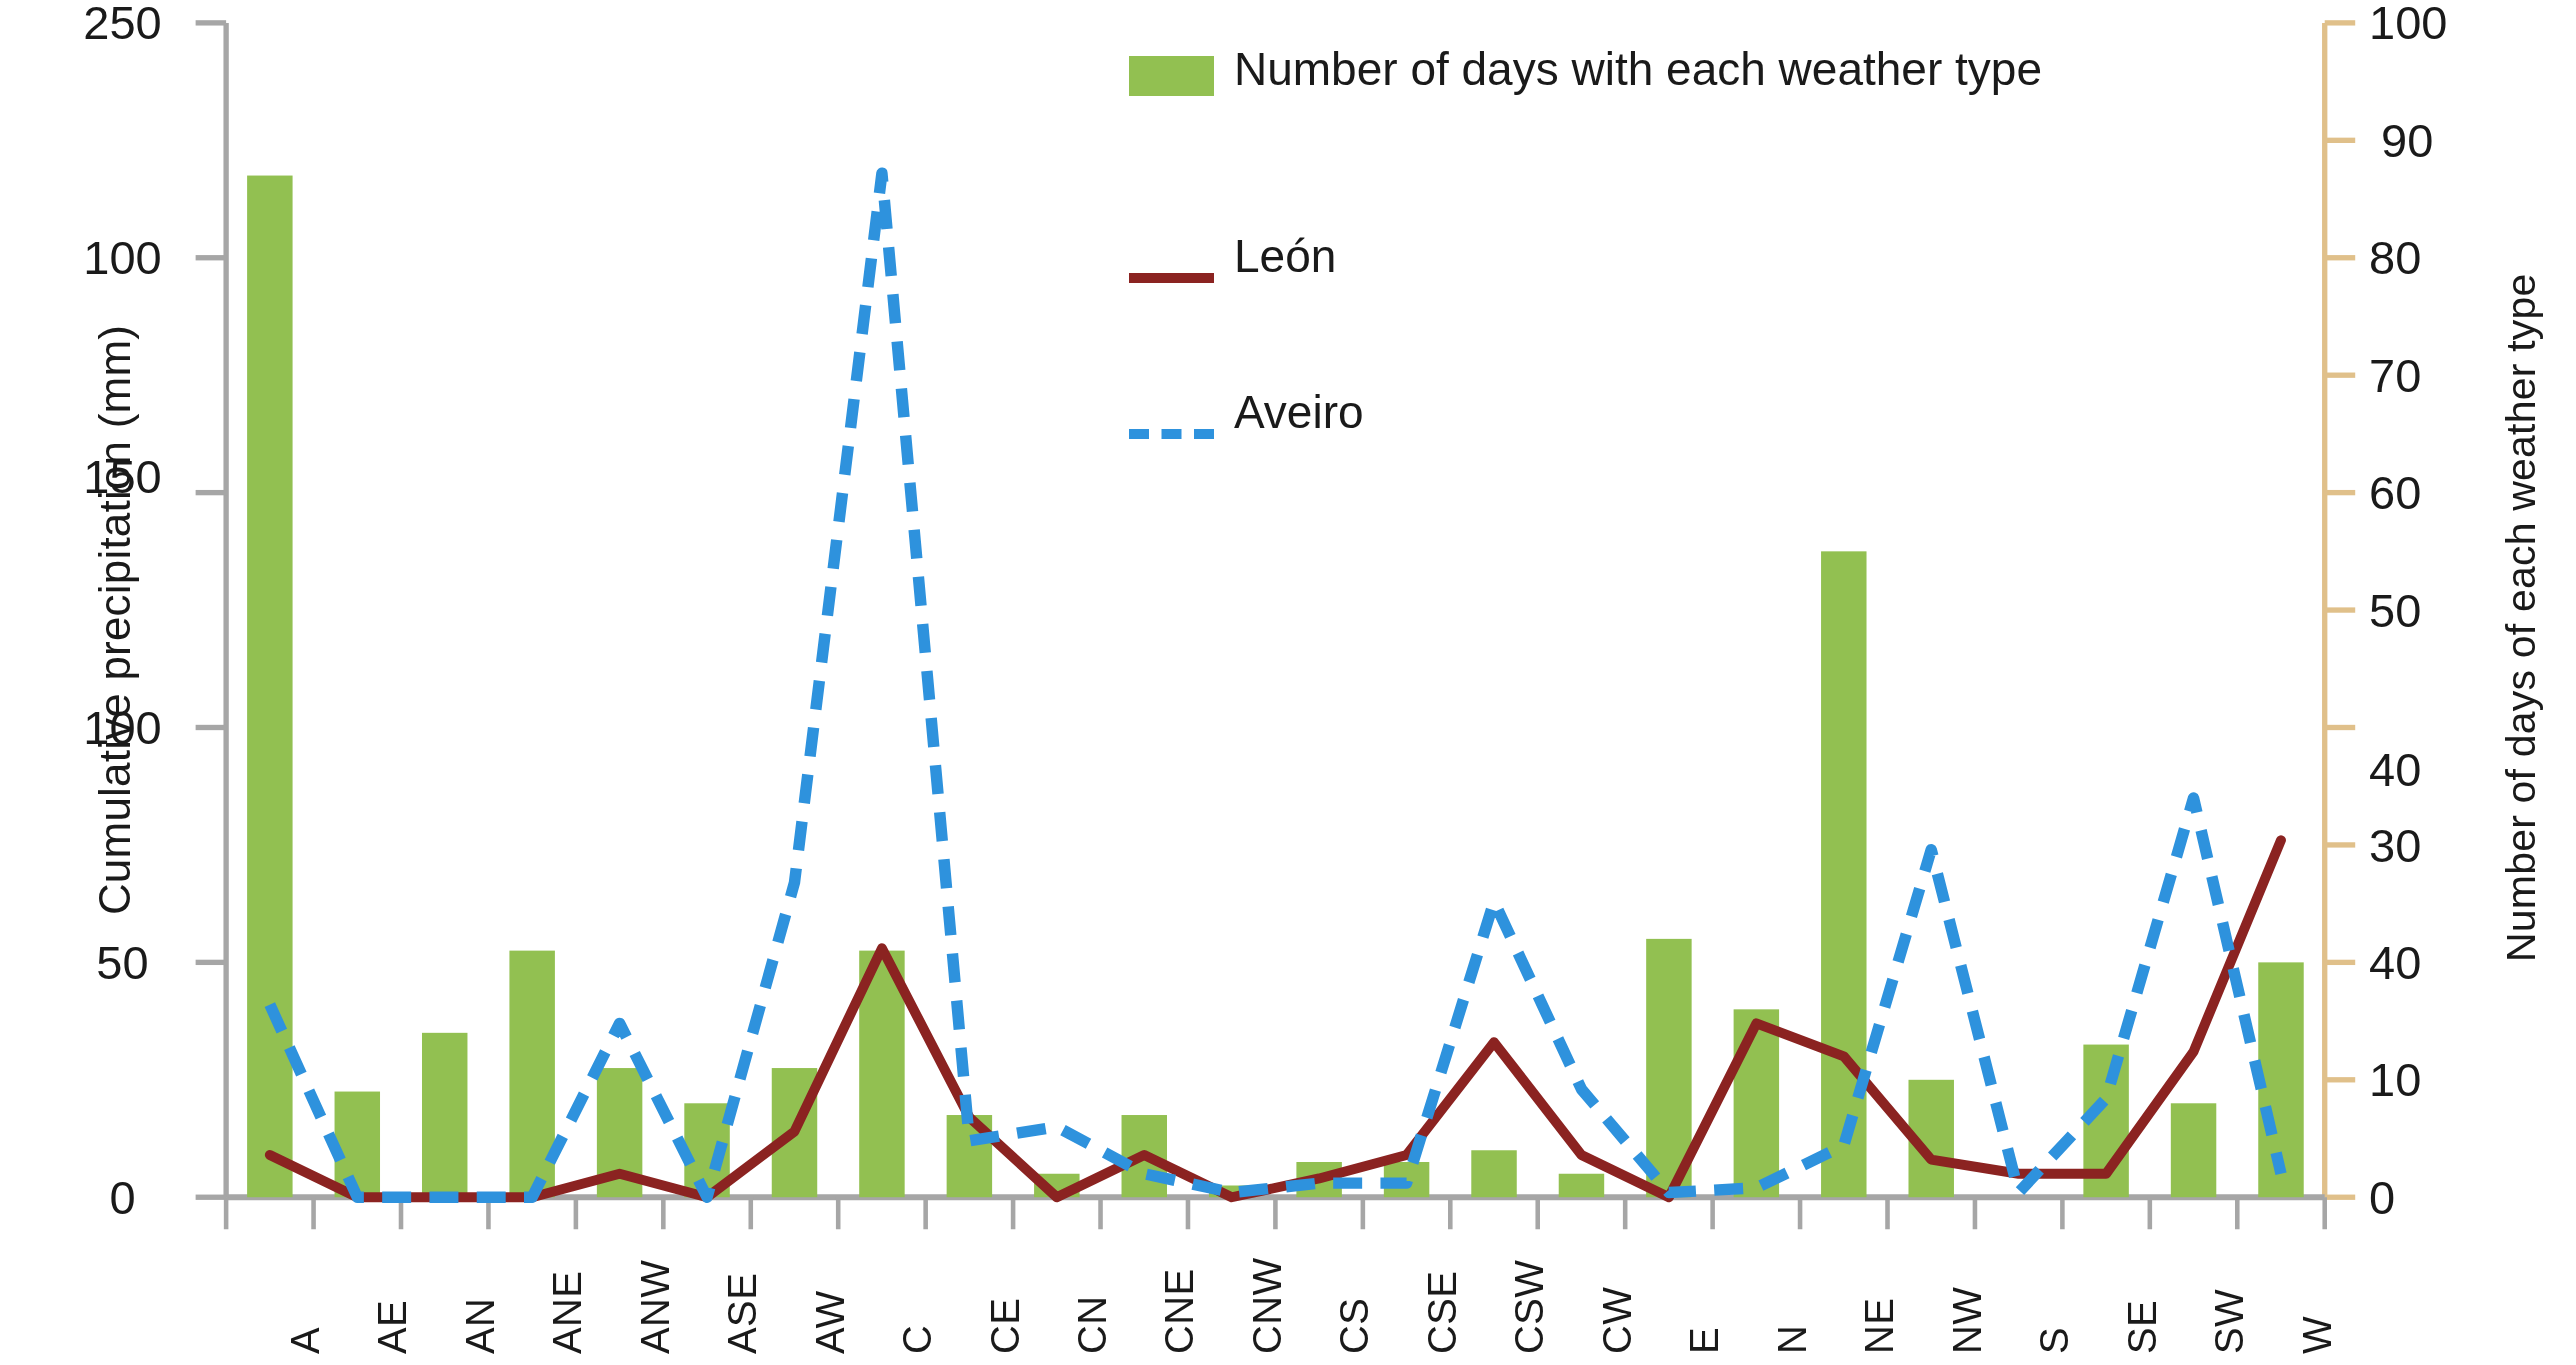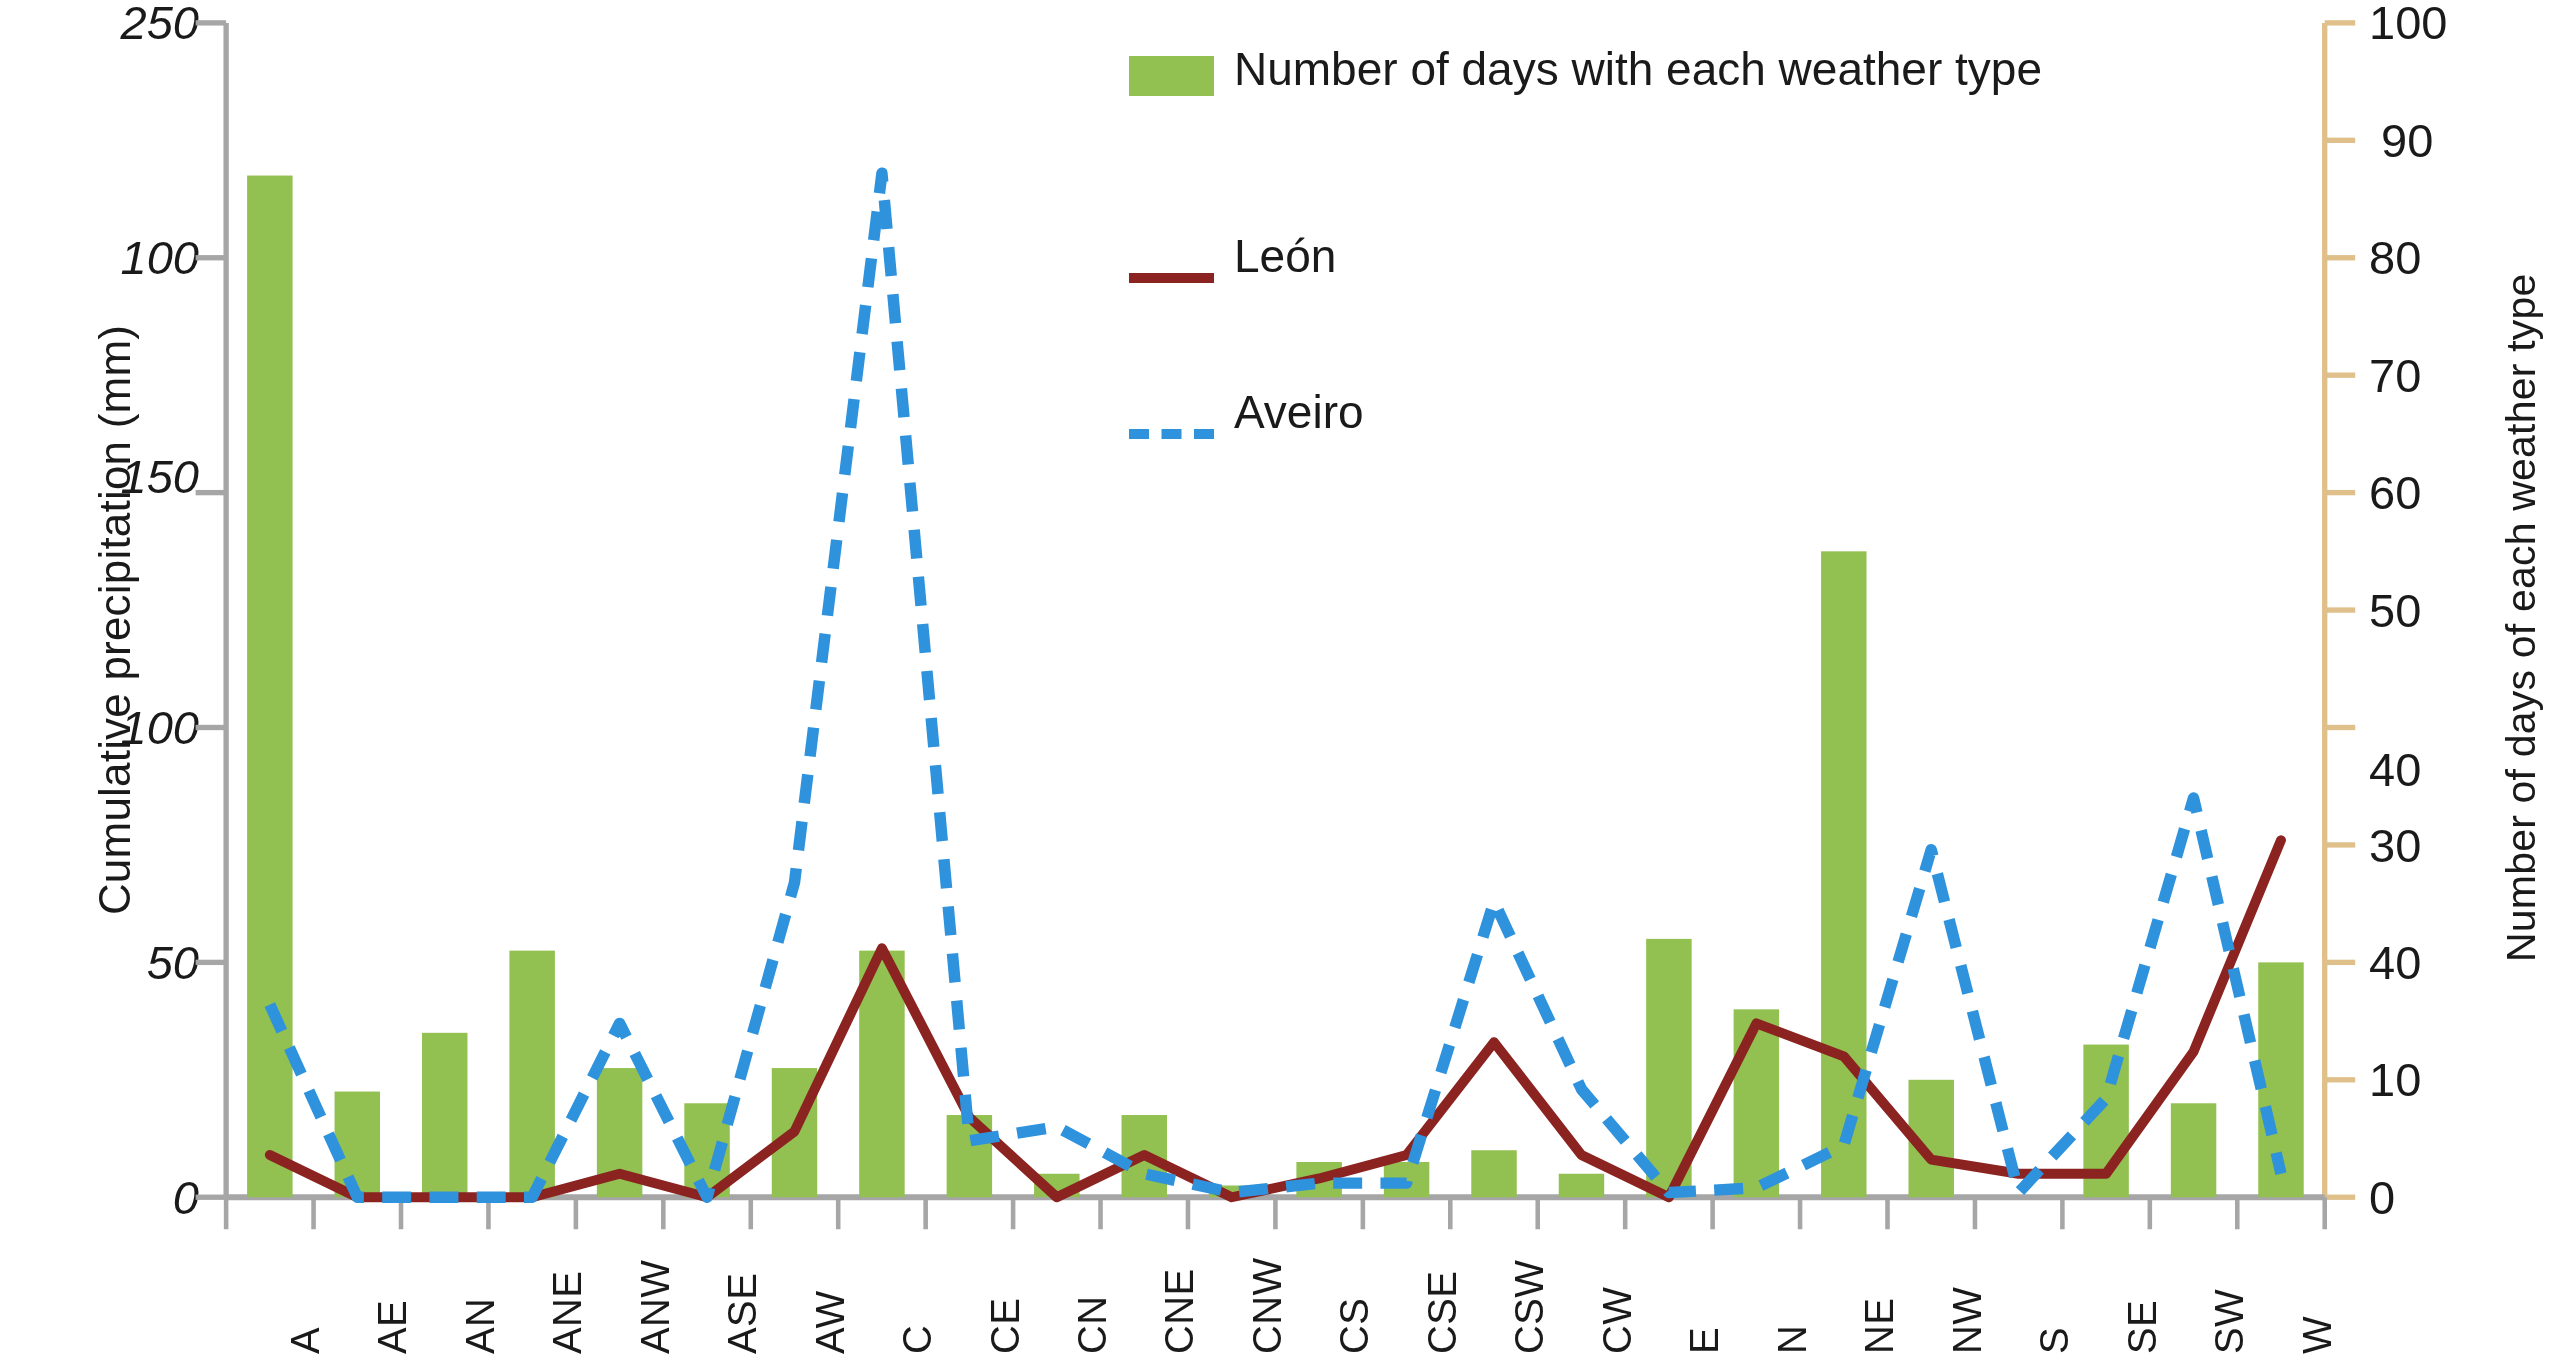--- a/index.html
+++ b/index.html
@@ -25,21 +25,21 @@
   }
 
   
   .ytick{
     position:absolute;
     font-size:47px;
     line-height:47px;
     color:#1a1a1a;
     white-space:nowrap;
   }
-  .ytick.left{ text-align:right; width:153px;font-style:italic; }
+  .ytick.left{ text-align:center; width:153px; }
   .ytick.right{ text-align:left; width:168px; }
 
   
   .xtick{
     position:absolute;
     font-size:40px;
     line-height:40px;
     color:#1a1a1a;
     white-space:nowrap;
     transform:rotate(-90deg);

